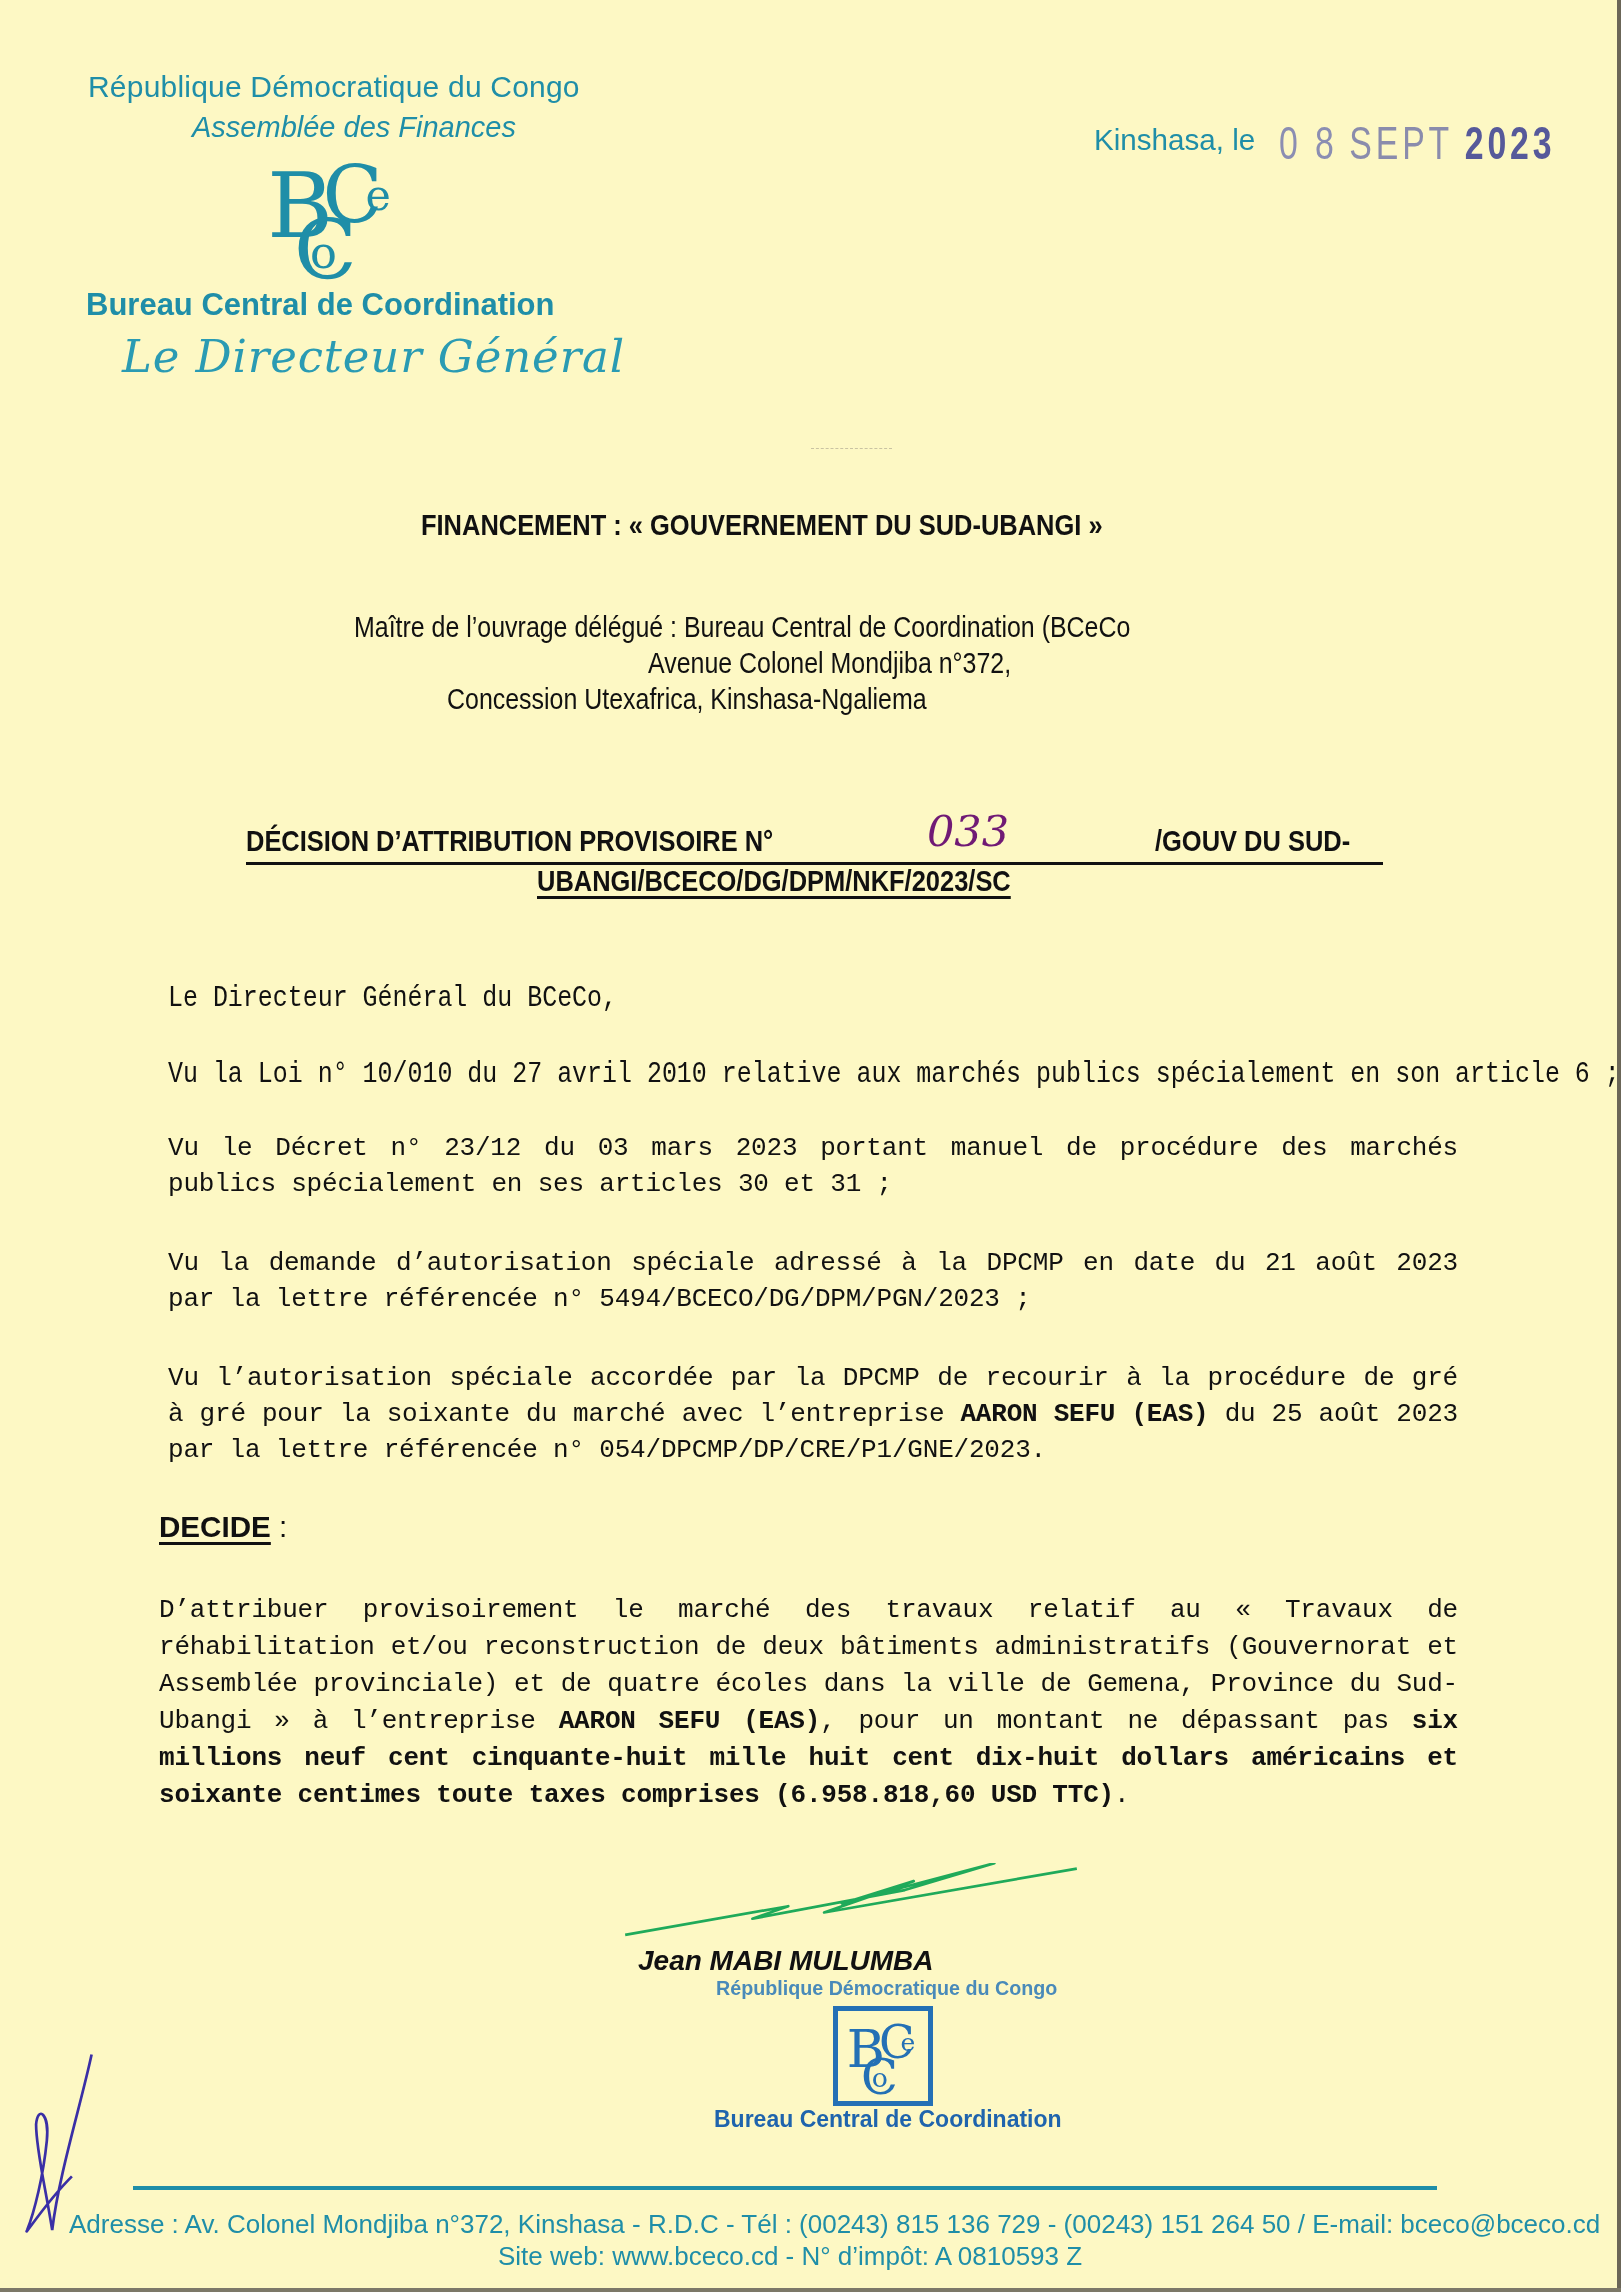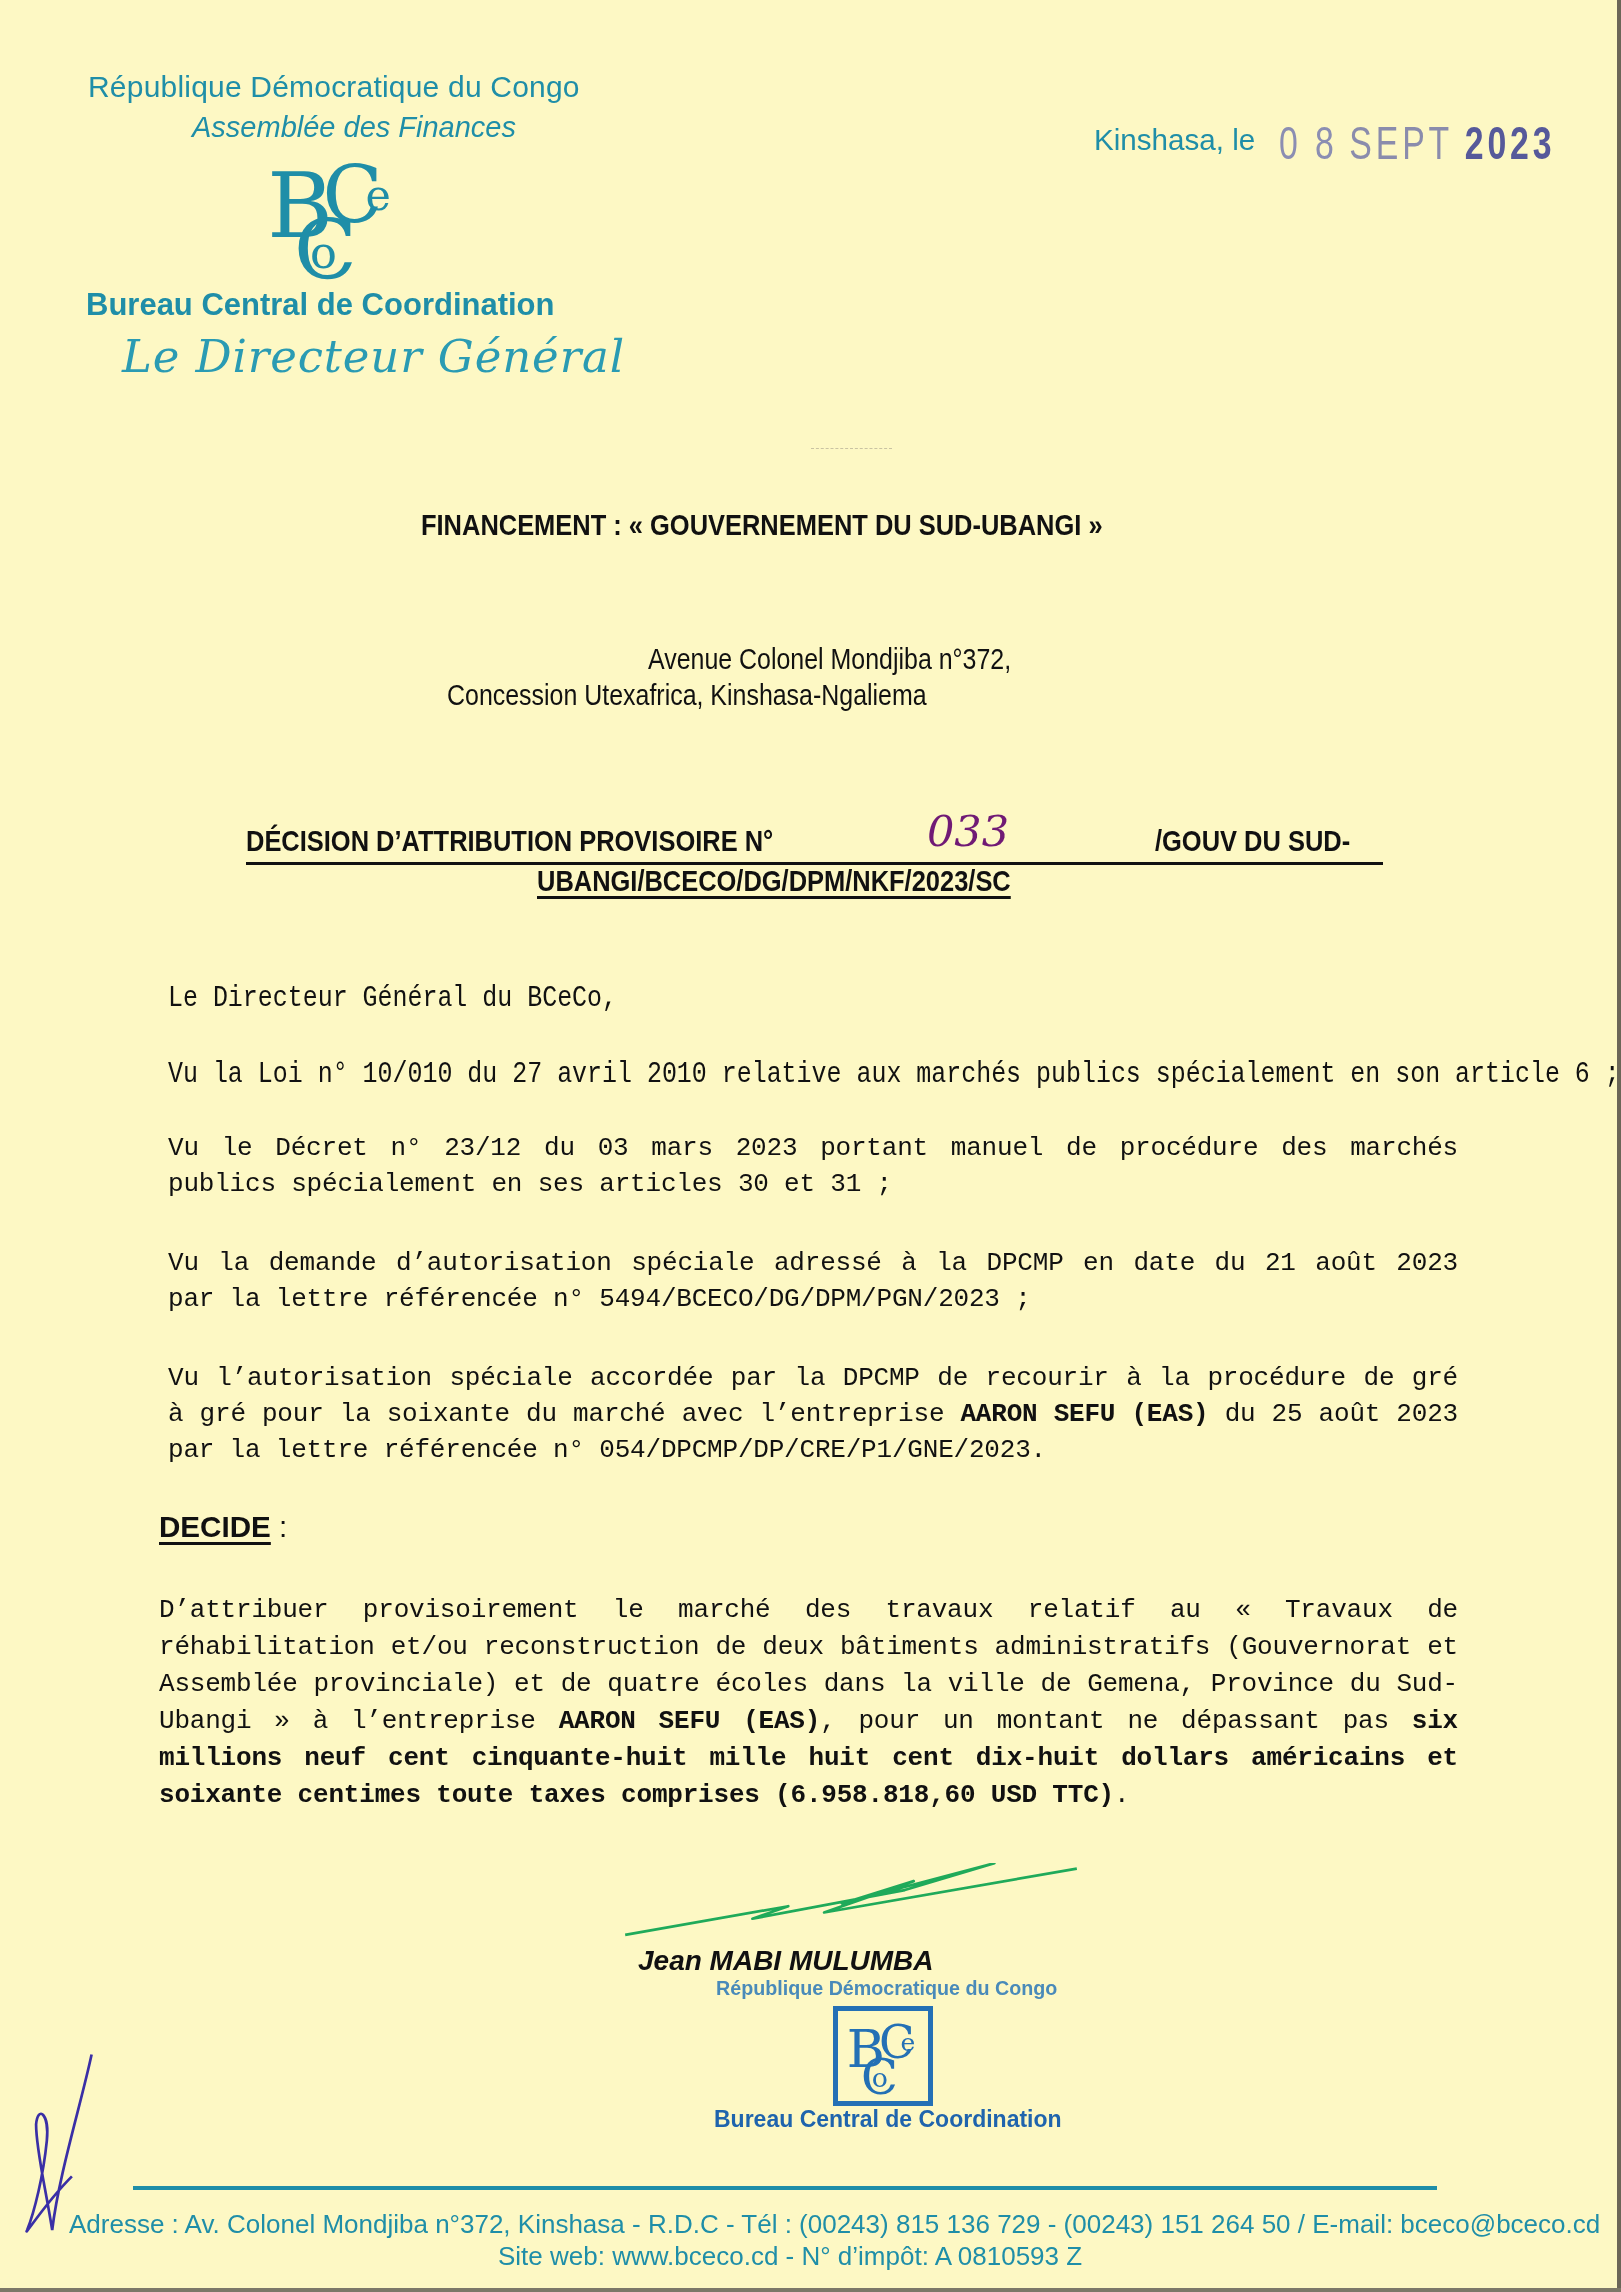--- a/index.html
+++ b/index.html
@@ -29,21 +29,21 @@
 
   .dots { left: 811px; top: 448px; width: 81px; border-top: 0.9px dashed #c9c3a2; }
 
   
   .narrow { display: inline-block; transform: scaleX(0.86); transform-origin: left top; white-space: nowrap; }
   .financement { left: 421px; top: 508px; font-size: 29.6px; font-weight: bold; }
   .center-block { left: 354px; top: 609px; font-size: 29px; line-height: 36px; }
   .center-block div { white-space: nowrap; }
   .cb-1 { margin-left: 107px; }
   .cb-2 { margin-left: 0px; }
-  .cb-3 { margin-left: 294px; margin-top: 32px; }
+  .cb-3 { margin-left: 294px; }
   .cb-4 { margin-left: 93px; }
   .decision-line { left: 246px; top: 862px; width: 1137px; height: 2.7px; background: #111; }
   .decision-num { left: 927px; top: 806px; font-family: "DejaVu Serif", serif; font-style: italic; font-size: 43px; color: #701a75; }
   .decision-suffix { left: 1155px; top: 824px; font-size: 29.6px; font-weight: bold; }
 
   .para { left: 168px; width: 1290px; font-size: 29px; line-height: 36px; font-family: Liberation Mono, monospace; }
   .p-just { text-align: justify; text-align-last: left; }
   .greet { top: 981px; }
   .vu1 { top: 1057px; }
   .vu2 { top: 1130px; }
@@ -94,20 +94,21 @@
 
 <div class="abs teal place-date">Kinshasa, le</div>
 <div class="abs stamp-date">
   <span class="d">0 8</span><span class="m">SEPT</span><span class="y">2023</span>
 </div>
 
 <div class="abs dots"></div>
 
 <div class="abs financement"><span class="narrow">FINANCEMENT : « GOUVERNEMENT DU SUD-UBANGI »</span></div>
 <div class="abs center-block">
+  <div class="cb-2"><span class="narrow">Maître de l’ouvrage délégué : Bureau Central de Coordination (BCeCo</span></div>
   <div class="cb-3"><span class="narrow">Avenue Colonel Mondjiba n°372,</span></div>
   <div class="cb-4"><span class="narrow">Concession Utexafrica, Kinshasa-Ngaliema</span></div>
 </div>
 
 <div class="abs" style="left:246px; top:824px; font-size:29.6px; font-weight:bold;"><span class="narrow">DÉCISION D’ATTRIBUTION PROVISOIRE N°</span></div>
 <div class="abs decision-line"></div>
 <div class="abs decision-num">033</div>
 <div class="abs decision-suffix"><span class="narrow">/GOUV DU SUD-</span></div>
 <div class="abs" style="left:537px; top:864px; font-size:29.6px; font-weight:bold;">
   <span class="narrow" style="text-decoration:underline; text-decoration-thickness:2.7px; text-underline-offset:5.4px;">UBANGI/BCECO/DG/DPM/NKF/2023/SC</span>

